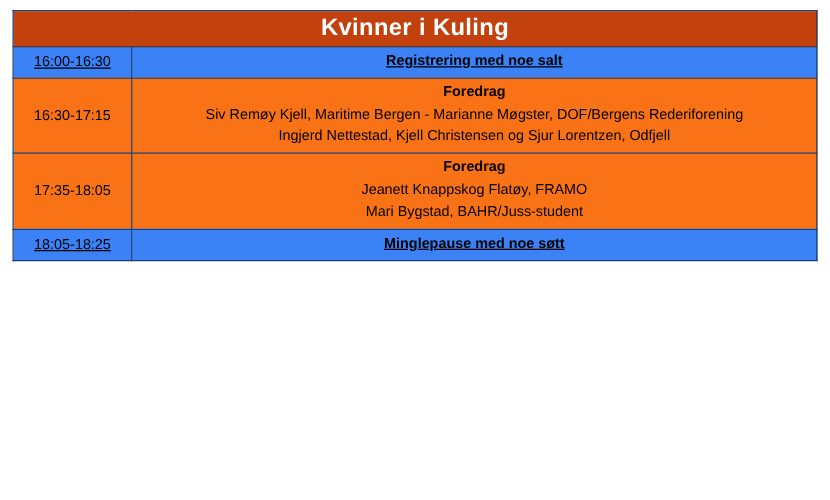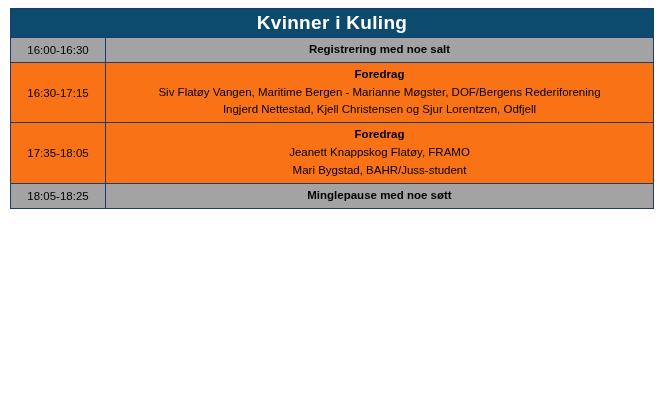--- a/index.html
+++ b/index.html
@@ -23,21 +23,21 @@
     border-collapse: collapse;
     width: 644px;
     table-layout: fixed;
   }
   table.schedule td {
     border: 1px solid #1a3c6e;
     vertical-align: middle;
     padding: 3px 4px;
   }
   .title-row td {
-    background: #0c4a6e;
+    background: #c2410c;
     color: #ffffff;
     text-align: center;
     font-size: 19px;
     font-weight: bold;
     letter-spacing: 0.3px;
     padding: 6px 4px 8px 4px;
     border: 1px solid #1a3c6e;
   }
   .time-cell {
     width: 95px;
@@ -45,21 +45,22 @@
     font-size: 11.5px;
     color: #000000;
   }
   .desc-cell {
     text-align: center;
     font-size: 11.5px;
     color: #000000;
   }
   .row-plain .time-cell,
   .row-plain .desc-cell {
-    background: #a3a3a3;
+    background: #3b82f6;
+    text-decoration: underline;
   }
   .row-tint .time-cell,
   .row-tint .desc-cell {
     background: #f97316;
   }
   .desc-cell .line {
     display: block;
     line-height: 1.55;
   }
   .desc-cell .line.bold {
@@ -82,21 +83,21 @@
     <tr class="row-plain">
           <td class="time-cell">16:00-16:30</td>
           <td class="desc-cell">
             <span class="line bold">Registrering med noe salt</span>
           </td>
         </tr>
         <tr class="row-tint">
           <td class="time-cell">16:30-17:15</td>
           <td class="desc-cell">
             <span class="line bold">Foredrag</span>
-            <span class="line">Siv Flatøy Vangen, Maritime Bergen - Marianne Møgster, DOF/Bergens Rederiforening</span>
+            <span class="line">Siv Remøy Kjell, Maritime Bergen - Marianne Møgster, DOF/Bergens Rederiforening</span>
             <span class="line">Ingjerd Nettestad, Kjell Christensen og Sjur Lorentzen, Odfjell</span>
           </td>
         </tr>
         <tr class="row-tint">
           <td class="time-cell">17:35-18:05</td>
           <td class="desc-cell">
             <span class="line bold">Foredrag</span>
             <span class="line">Jeanett Knappskog Flatøy, FRAMO</span>
             <span class="line">Mari Bygstad, BAHR/Juss-student</span>
           </td>

